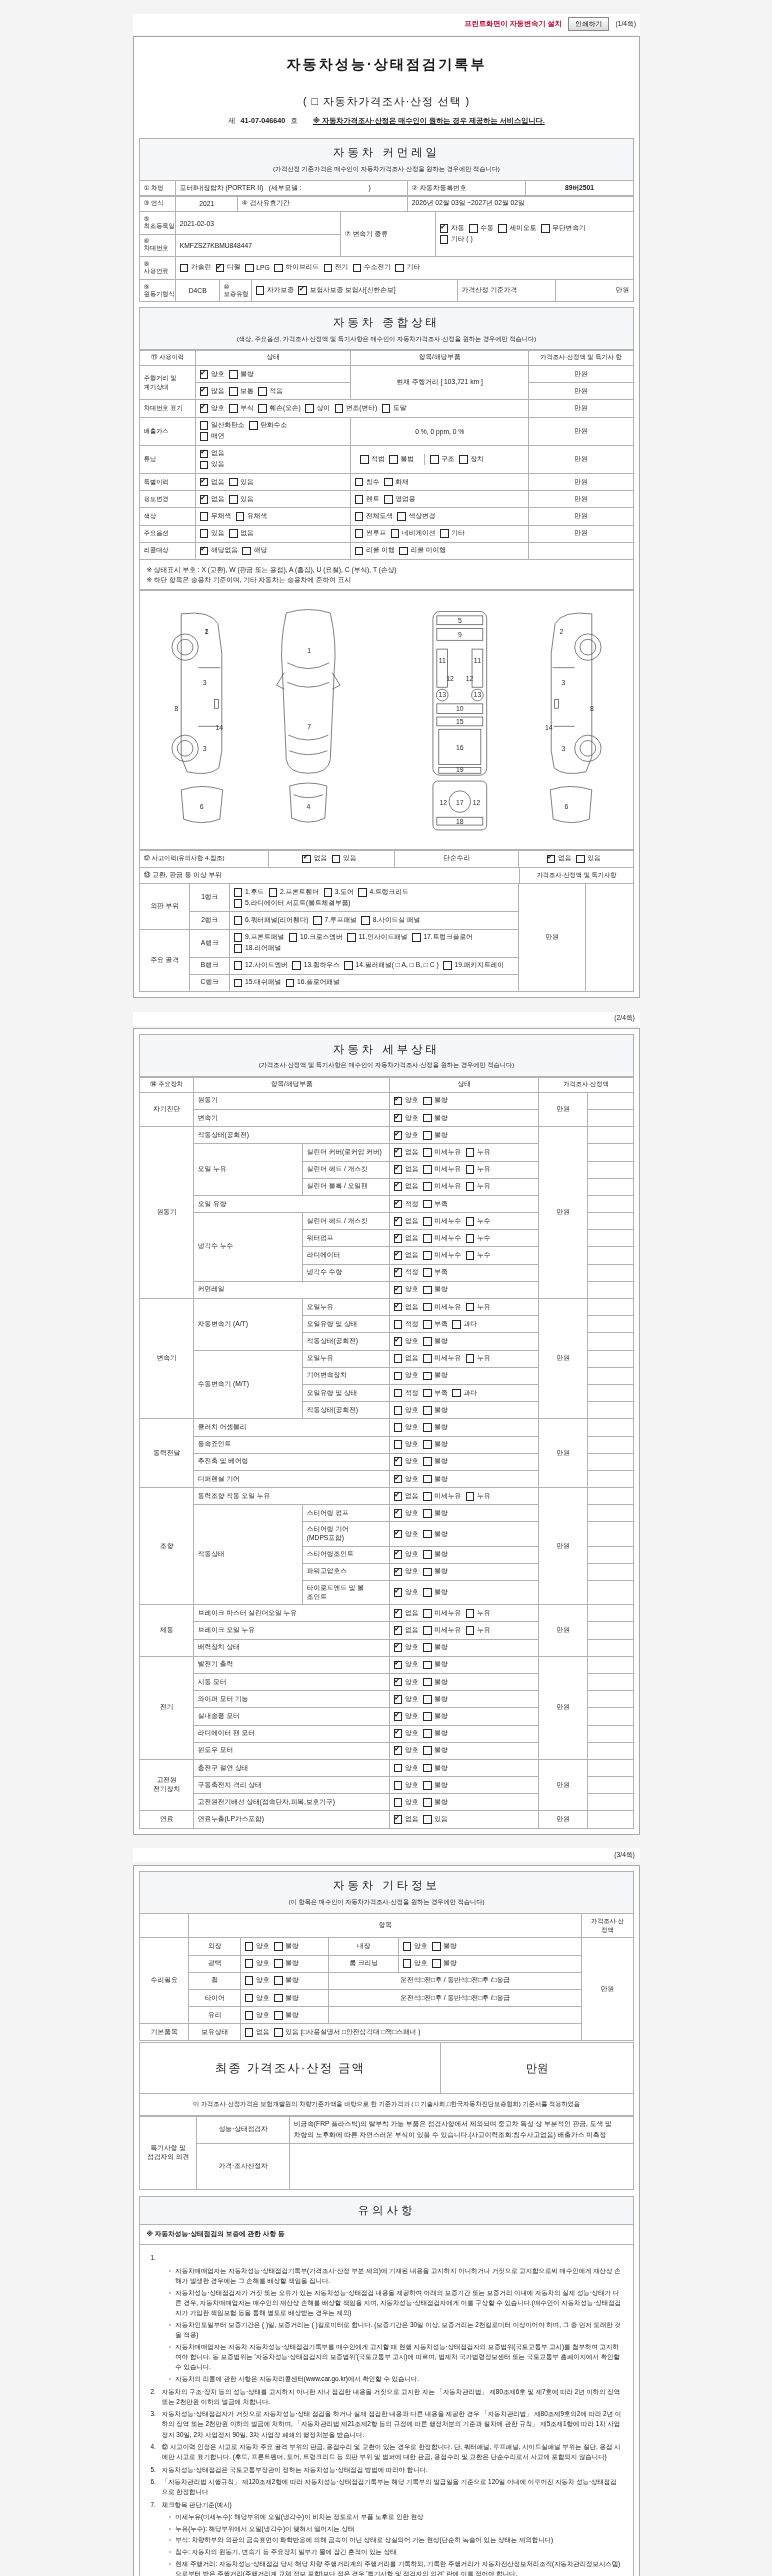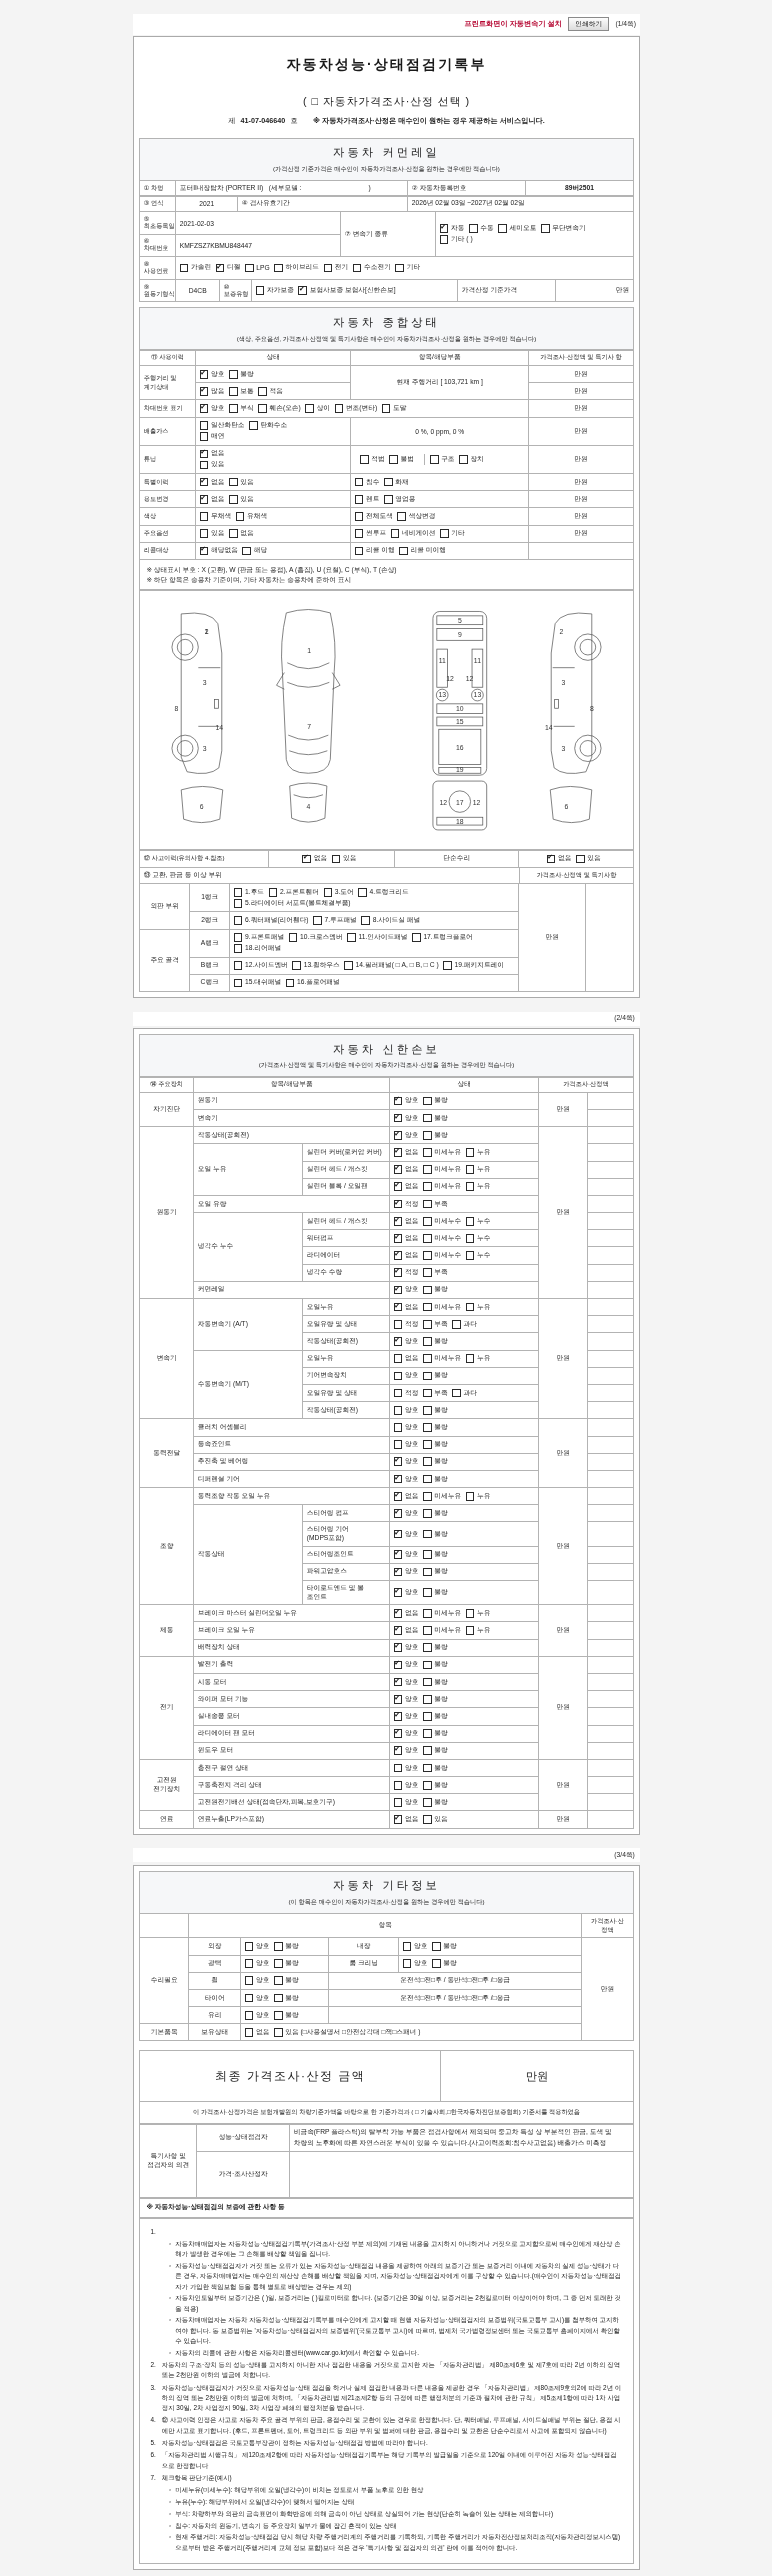--- a/index.html
+++ b/index.html
@@ -11,21 +11,21 @@
   .print-btn{font-family:inherit;font-size:6.7px;padding:1.5px 6.2px;border:0.5px solid #8a8a8a;background:linear-gradient(#fdfdfd,#dcdcdc);cursor:pointer;}
   .pagemark{font-size:6.7px;color:#222;}
   .pagemark-row{background:#fff;text-align:right;padding:2.6px 5.2px;font-size:6.7px;margin:13.4px 0 2.1px;}
   
   .page{background:#fff;border:0.5px solid #aaa;padding:5.2px;margin-bottom:5.2px;}
   .doc-head{text-align:center;padding:14.4px 0 11.3px;}
   .doc-title{font-size:14px;font-weight:bold;letter-spacing:2.1px;margin:0;}
   .doc-sub{font-size:10.8px;margin-top:21px;letter-spacing:1px;}
   .doc-no-line{margin-top:7.2px;font-size:7.2px;}
   .doc-no-line b{margin:0 3.1px;}
-  .doc-notice{font-weight:bold;margin-left:13.4px;}
+  .doc-notice{font-weight:bold;margin-left:13.4px;text-decoration:underline;}
   
   .band{border:0.5px solid #b3b3b3;background:#f6f7f9;text-align:center;padding:6.7px 3.1px 5.7px;}
   .band h2{margin:0;font-size:11.3px;font-weight:normal;letter-spacing:3.1px;}
   .band .note{font-size:6.2px;margin-top:4.6px;color:#222;}
   table{width:100%;border-collapse:collapse;table-layout:fixed;margin-top:-0.5px;}
   td,th{border:0.5px solid #b3b3b3;padding:2.6px 3.6px;font-size:6.7px;vertical-align:middle;word-break:keep-all;}
   th{font-weight:normal;background:#fff;}
   .c{text-align:center;} .r{text-align:right;} .b{font-weight:bold;}
   .sm{font-size:6.2px;}
   
@@ -637,21 +637,21 @@
                   <span>16.플로어패널</span>
                 </span></td>
             </tr>
           </tbody>
     </table>
   </div>
 
   <div class="pagemark-row"><span>(2/4쪽)</span></div>
   <div class="page">
     <div class="band">
-      <h2>자동차 신한손보</h2>
+      <h2>자동차 세부상태</h2>
       <div class="note">(가격조사·산정액 및 특기사항은 매수인이 자동차가격조사·산정을 원하는 경우에만 적습니다)</div>
     </div>
     <table>
       <colgroup>
             <col style="width:54px">
             <col style="width:109px">
             <col style="width:87px">
             <col style="width:149px">
             <col style="width:49px">
             <col>
@@ -1292,21 +1292,21 @@
                     <span class="box"></span>
                     <span>없음</span>
                   </span><span class="opt">
                     <span class="box"></span>
                     <span>있음 (□사용설명서 □안전삼각대 □잭□스패너 )</span>
                   </span></span></td>
       </tr>
     </tbody>
         </table>
 
-    <table style="margin-top:9px">
+    <table style="margin-top:1px">
       <colgroup>
             <col style="width:301px">
             <col>
           </colgroup>
       <tbody>
             <tr>
         <td class="c final-left">최종 가격조사·산정 금액</td>
         <td class="c final-unit">만원</td>
       </tr>
       <tr>
@@ -1327,20 +1327,23 @@
         <td class="c">성능·상태점검자</td>
         <td style="line-height:1.6">비금속(FRP 플라스틱)의 탈부착 가능 부품은 점검사항에서 제외되며 중고차 특성 상 부분적인 판금, 도색 및 차량의 노후화에 따른 자연스러운 부식이 있을 수 있습니다.(사고이력조회:침수사고없음) 배출가스 미측정</td>
       </tr>
       <tr>
         <td class="c" style="height:40px">가격·조사산정자</td>
         <td></td>
       </tr>
     </tbody>
         </table>
 
+    <div class="band" style="margin-top:5.2px">
+      <h2>유의사항</h2>
+    </div>
     <div class="note-head">※ 자동차성능·상태점검의 보증에 관한 사항 등</div>
     <div class="note-body" id="notes-block1">
           <div class="nitem">
             <span class="nn">1.</span>
             <div class="nt"></div>
           </div>
           <div class="nsub">
             <span>자동차매매업자는 자동차성능·상태점검기록부(가격조사·산정 부분 제외)에 기재된 내용을 고지하지 아니하거나 거짓으로 고지함으로써 매수인에게 재산상 손해가 발생한 경우에는 그 손해를 배상할 책임을 집니다.</span>
           </div>
           <div class="nsub">

